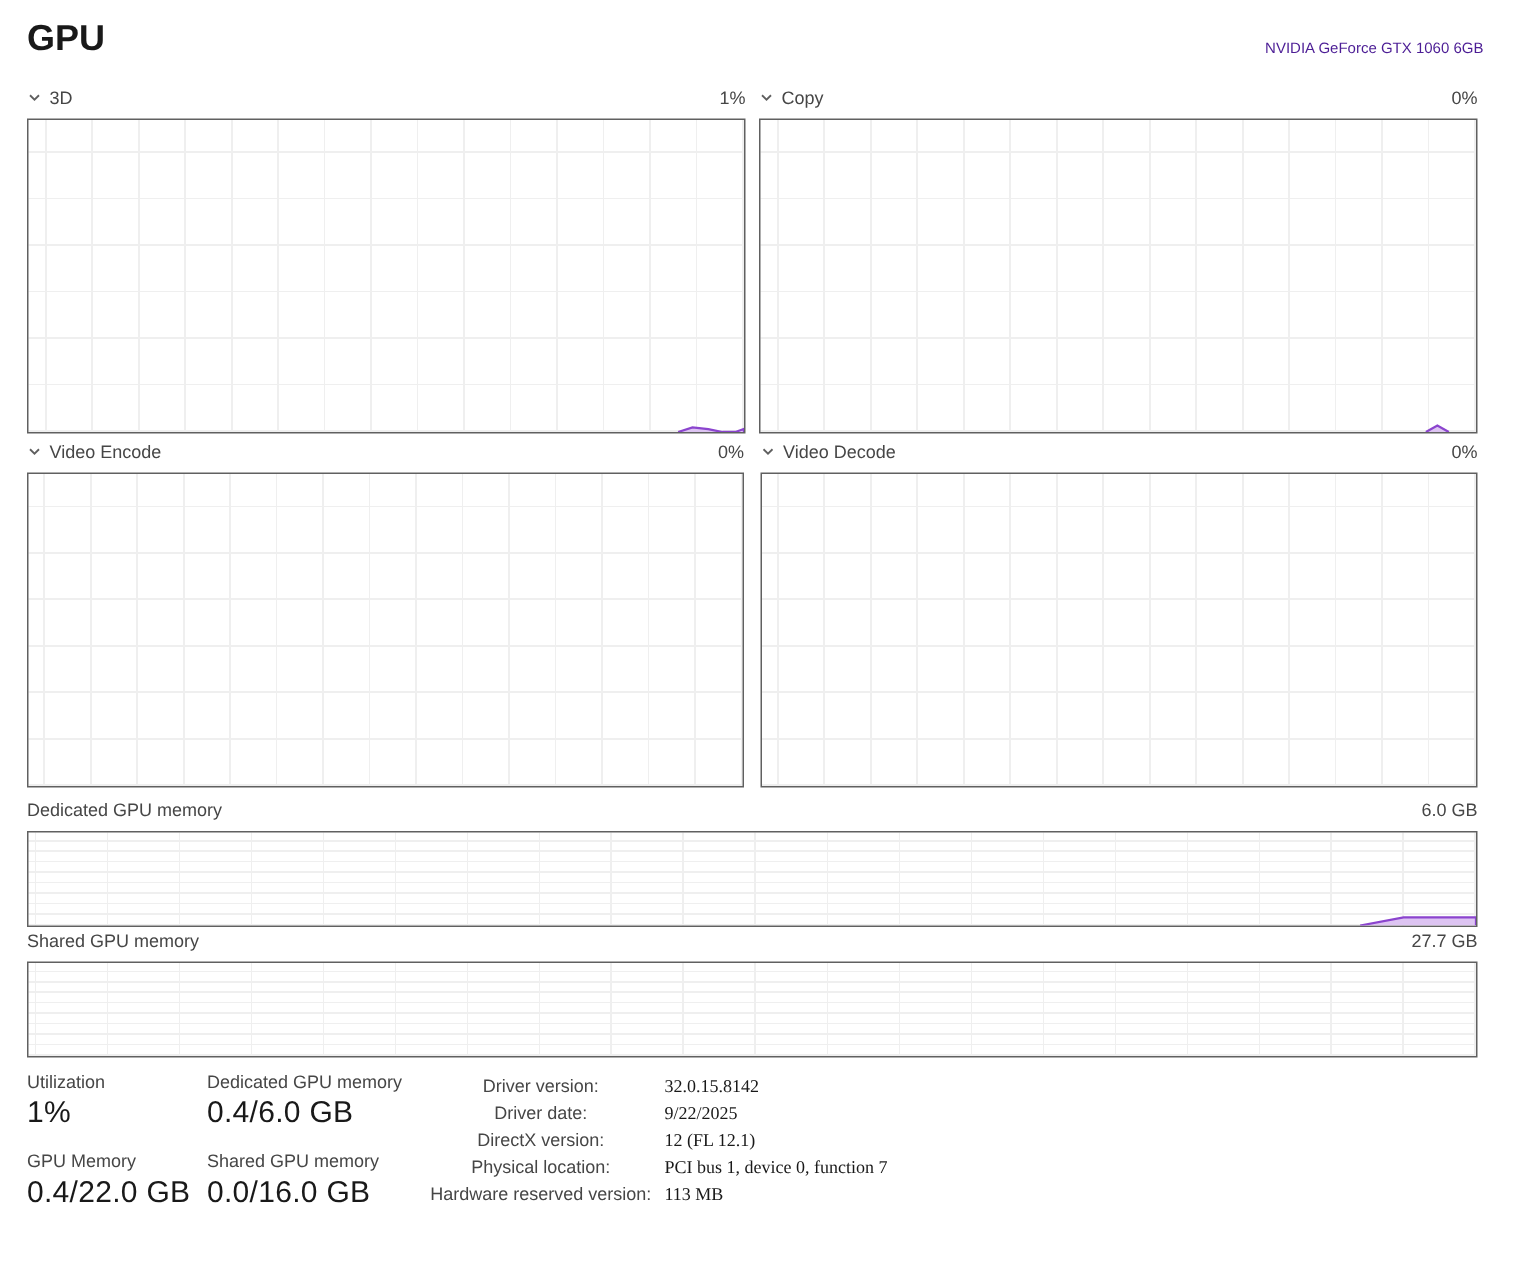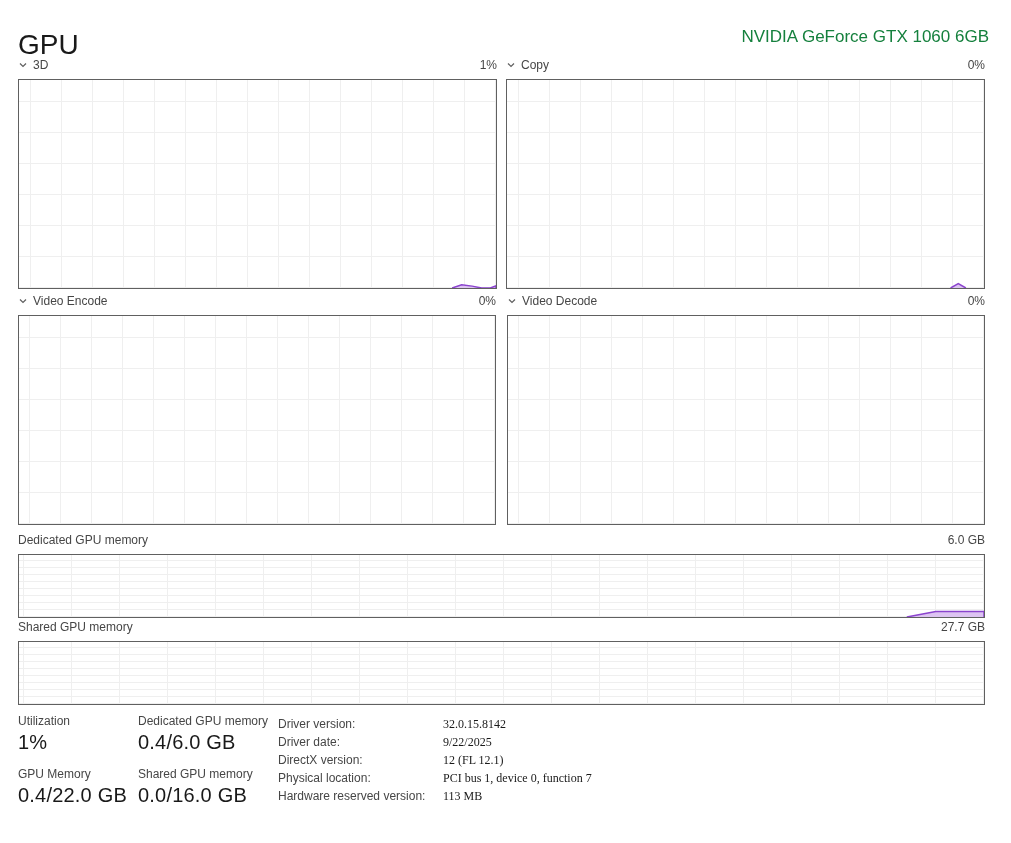--- a/index.html
+++ b/index.html
@@ -14,27 +14,26 @@
   html,body { background:#fff; }
   body {
     width:1011px; height:843px;
     font-family:"Liberation Sans","DejaVu Sans",sans-serif;
     color:var(--text-primary);
     position:relative;
     overflow:hidden;
   }
   .page-title {
     position:absolute; left:18px; top:12px;
-    font-size:28px; font-weight:400; color:#191919;
+    font-size:24px; font-weight:700; color:#191919;
     letter-spacing:0;
-    margin-top:17px;
   }
   .device-name {
     position:absolute; right:22px; top:27px;
-    font-size:17px; color:#15803d;text-align:right;
+    font-size:10px; color:#4c1d95;text-align:right;
   }
   .section { position:absolute; left:18px; width:967px; }
   #row1 { top:57px; }
   #row2 { top:293px;gap:11px; }
   #mem1 { top:532px; }
   #mem2 { top:619px; }
   #stats { top:714px; }
 
   .chart-row { display:flex; gap:9px; }
   .chart { flex:1; display:flex; flex-direction:column; }
@@ -67,21 +66,21 @@
     position:absolute; left:0; top:0; width:100%; height:100%;
     display:block;
   }
 
   #stats { display:flex; align-items:flex-start; }
   .stat-col1 { width:120px; }
   .stat-col2 { width:140px; }
   .stat-label { font-size:12px; color:var(--text-secondary); margin-bottom:3px; }
   .stat-value { font-size:20px; color:#191919; margin-bottom:13px; letter-spacing:0.2px; }
   .details-col { flex:1; padding-top:1px; }
-  .detail-row { display:flex; font-size:12px; line-height:18px; }
+  .detail-row { display:flex; font-size:12px; line-height:18px;text-align:center; }
   .detail-label { width:165px; color:var(--text-secondary); }
   .detail-value { color:#191919;font-family:Liberation Serif, serif; }
 </style>
 </head>
 <body>
 
 <h1 class="page-title">GPU</h1>
 <div class="device-name">NVIDIA GeForce GTX 1060 6GB</div>
 
 <div id="row1" class="section chart-row">

